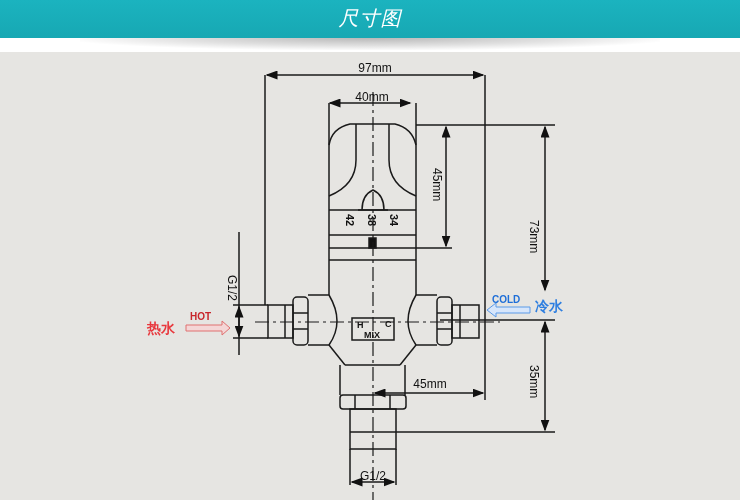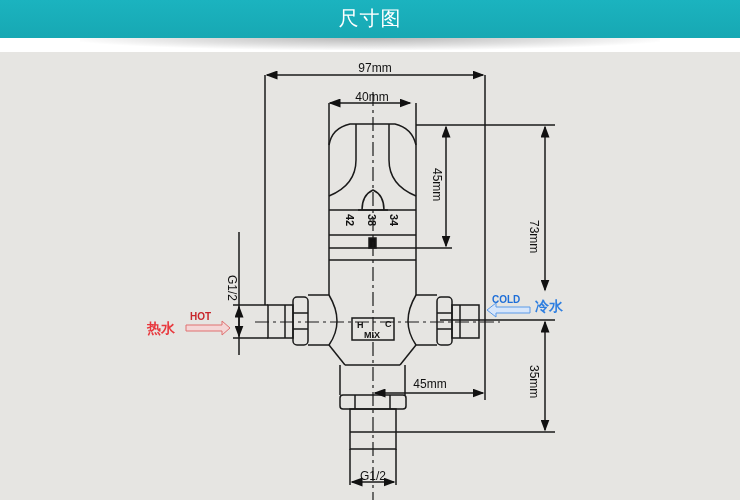--- a/index.html
+++ b/index.html
@@ -1,18 +1,18 @@
 <!DOCTYPE html>
 <html><head>
 <meta charset="utf-8">
 <style>
   html, body { margin:0; padding:0; }
   body { width:740px; height:500px; overflow:hidden; background:#e6e5e2; font-family:"DejaVu Sans", sans-serif; position:relative; }
   .header { position:absolute; left:0; top:0; width:740px; height:38px; background:linear-gradient(180deg,#1bb3bf 0%,#17a8b3 100%); }
-  .header-title { position:absolute; left:0; top:0; width:740px; height:38px; line-height:36px; text-align:center; color:#ffffff; font-size:20px; letter-spacing:1px; }
+  .header-title { position:absolute; left:0; top:0; width:740px; height:38px; line-height:36px; text-align:center; color:#ffffff; font-size:20px; letter-spacing:1px;font-style:italic; }
   .under { position:absolute; left:0; top:38px; width:740px; height:14px; background:#ffffff; }
   .shadow { position:absolute; left:80px; top:38px; width:580px; height:12px; background:radial-gradient(ellipse at 50% 0%, rgba(0,0,0,0.28) 0%, rgba(0,0,0,0.12) 45%, rgba(0,0,0,0) 75%); }
   .canvas { position:absolute; left:0; top:52px; width:740px; height:448px; background:#e6e5e2; }
   svg text { font-family:"Liberation Sans", sans-serif; }
 </style>
 </head>
 <body>
 
 <div class="header">
   <div class="header-title">尺寸图</div>

